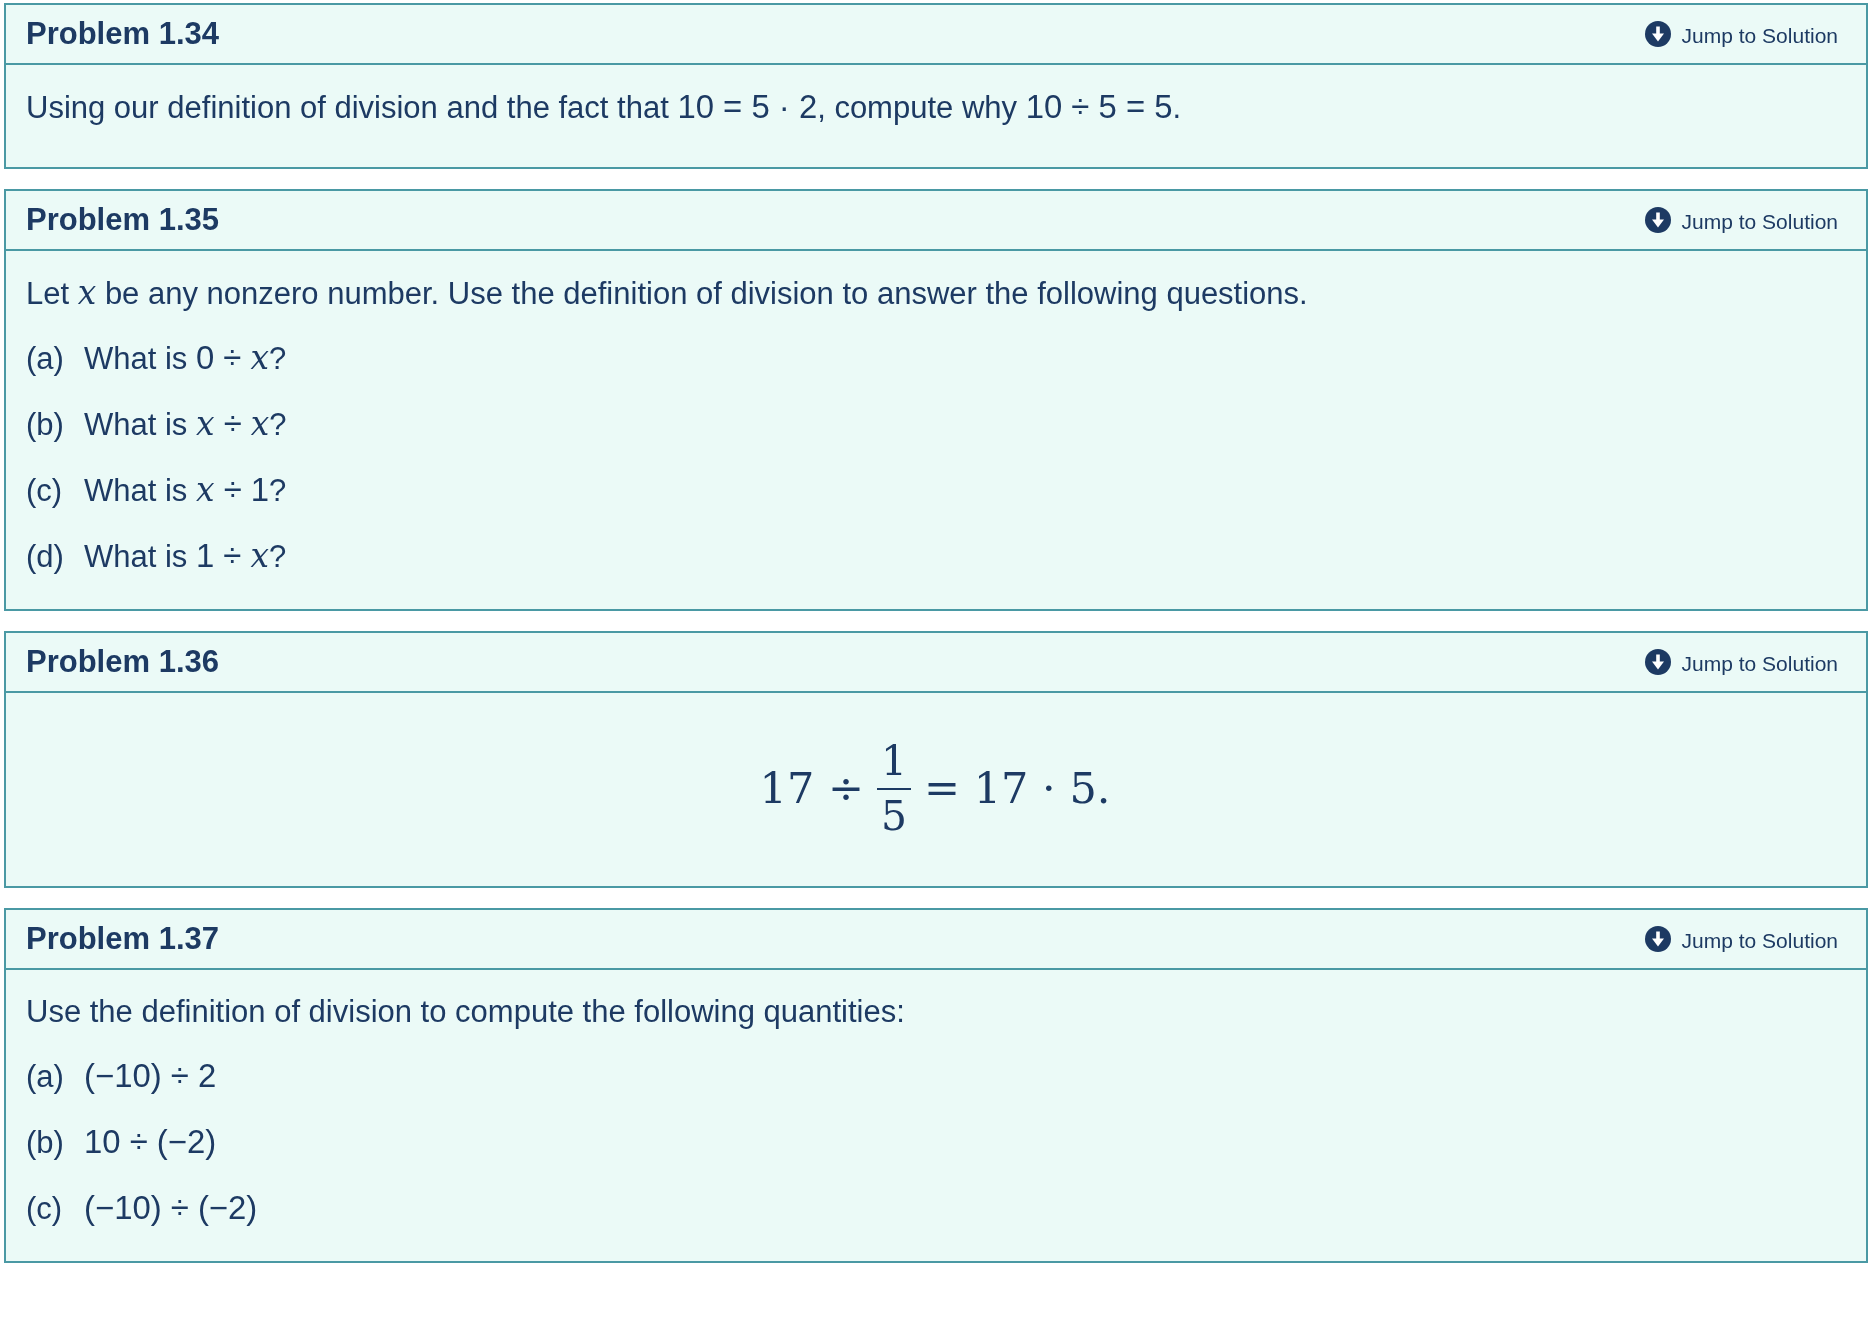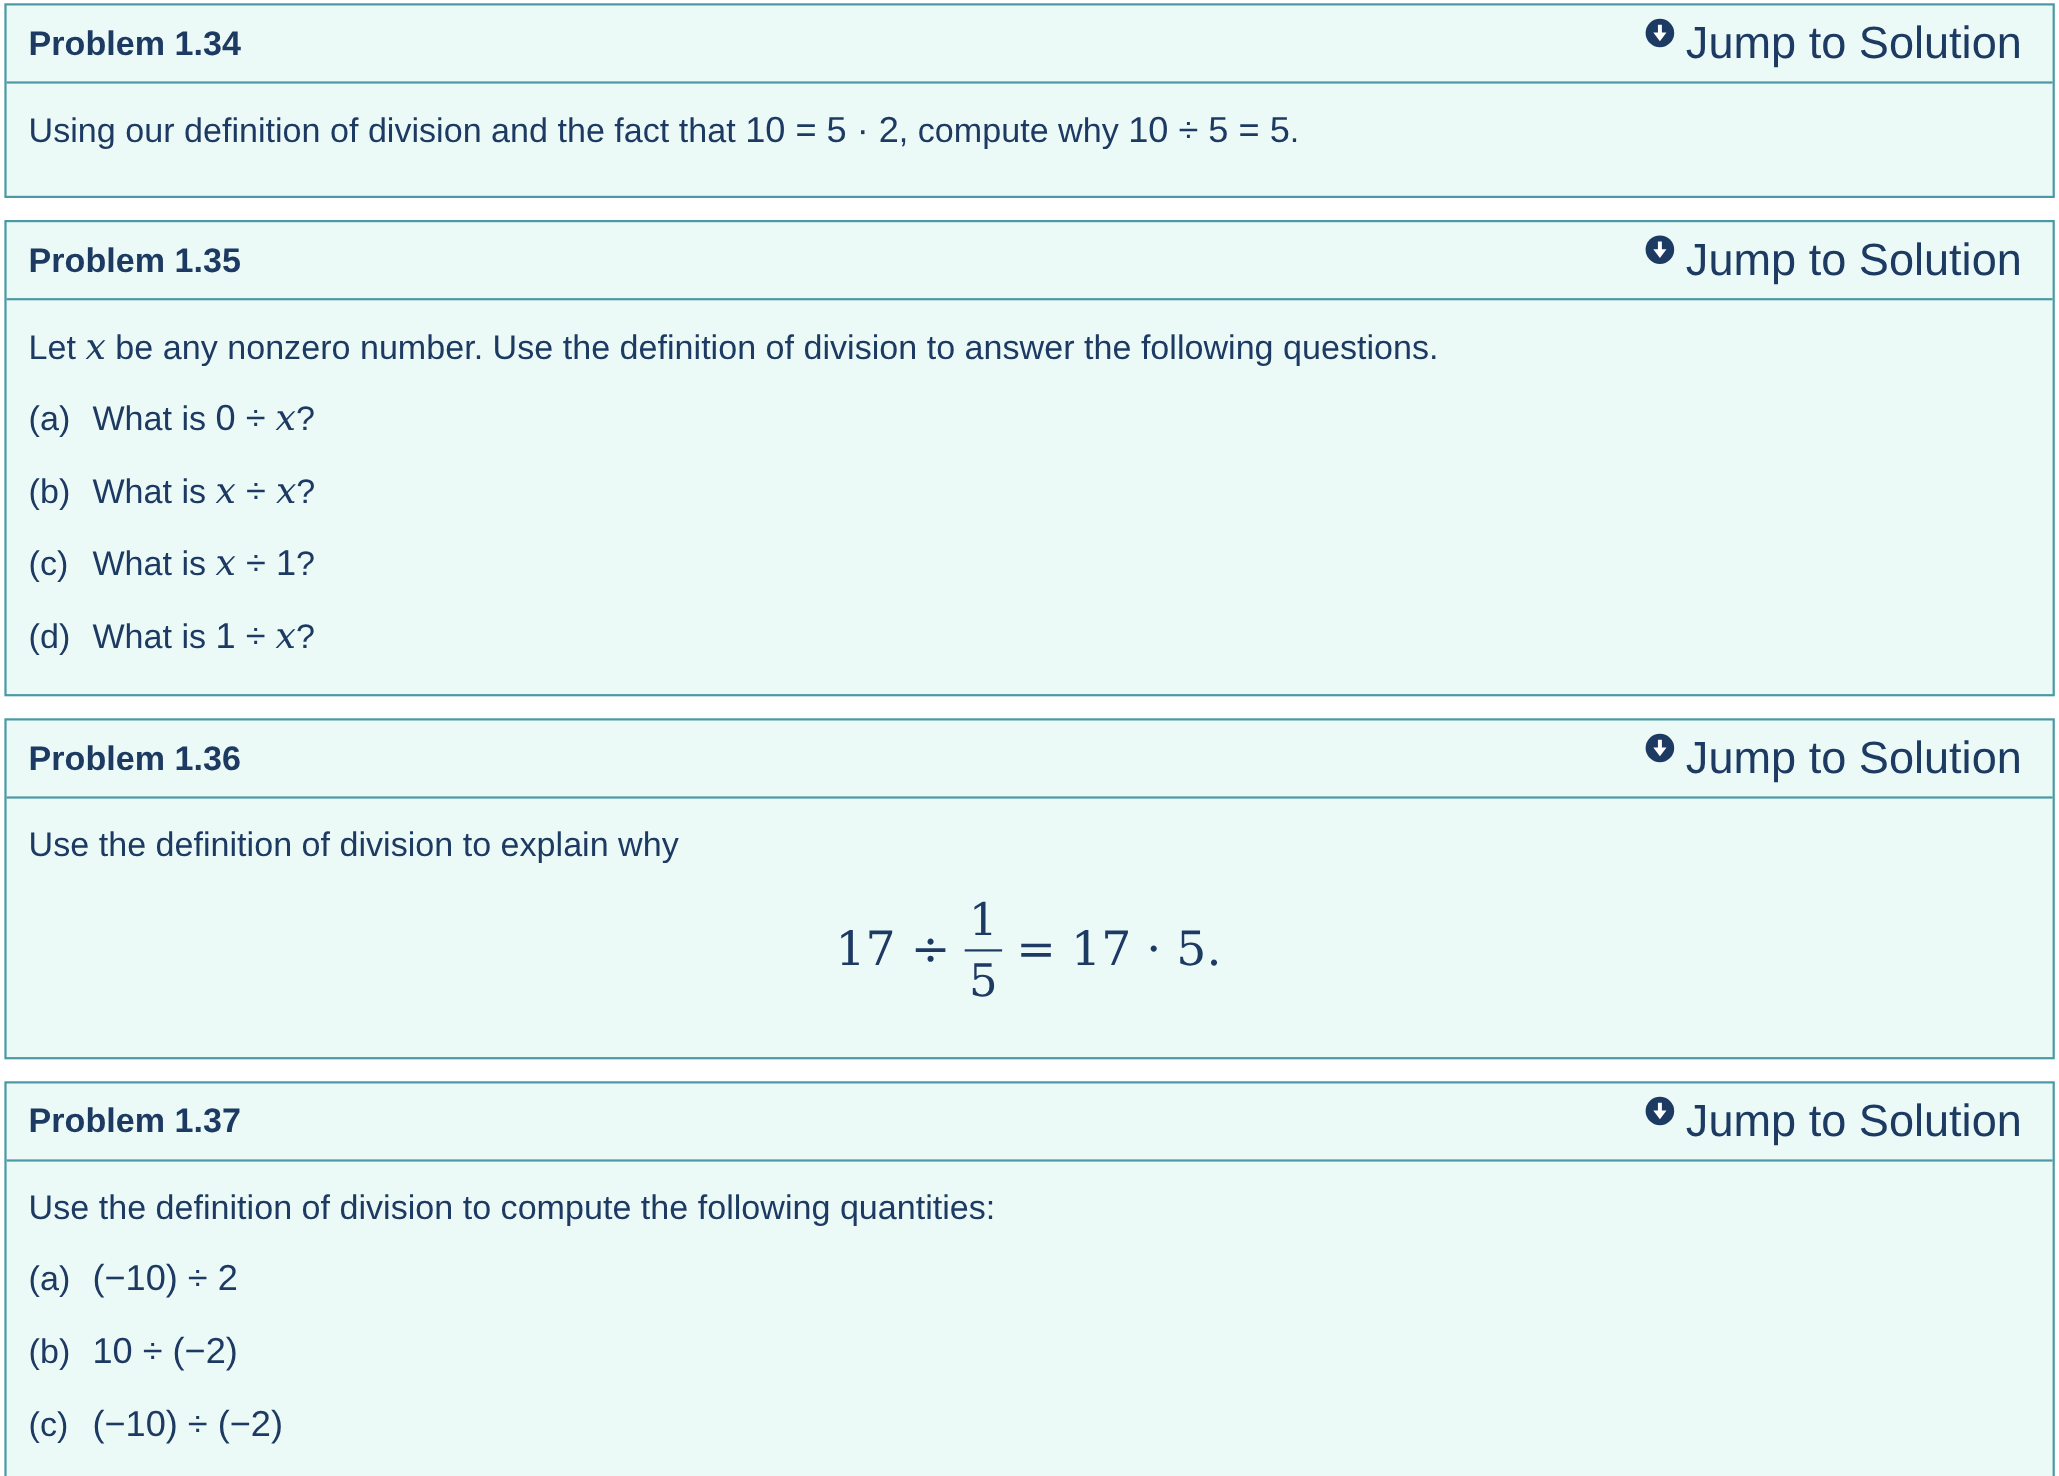--- a/index.html
+++ b/index.html
@@ -24,23 +24,23 @@
     padding: 11px 28px 11px 20px;
     min-height: 55px;
   }
   .problem-title {
     font-size: 31px;
     font-weight: bold;
     color: #1d3a63;
   }
   .jump-link {
     display: inline-flex;
-    align-items: flex-start;
+    align-items: flex-end;
     gap: 10px;
-    font-size: 41px;
+    font-size: 21px;
     color: #1d3a63;
     text-decoration: none;
     cursor: pointer;
   }
   .jump-icon { display: inline-flex; }
   .problem-body {
     padding: 21px 22px 8px 20px;
     font-size: 31px;
     line-height: 42px;
   }
@@ -155,21 +155,20 @@
       <span class="jump-icon">
         <svg width="28" height="28" viewBox="0 0 28 28" aria-hidden="true">
           <circle cx="14" cy="14" r="13" fill="#1d3a63"></circle>
           <path d="M12.2 6.5h3.6v7h4.2L14 21.5 8 13.5h4.2z" fill="#ffffff"></path>
         </svg>
       </span>
       <span>Jump to Solution</span>
     </a>
   </header>
   <div class="problem-body">
-    <p style="margin:0">Use the definition of division to explain why</p>
     <div class="equation">
       <span class="eq-part">17 ÷</span>
       <span class="frac">
         <span class="num">1</span>
         <span class="bar"></span>
         <span class="den">5</span>
       </span>
       <span class="eq-part">= 17 · 5.</span>
     </div>
   </div>

